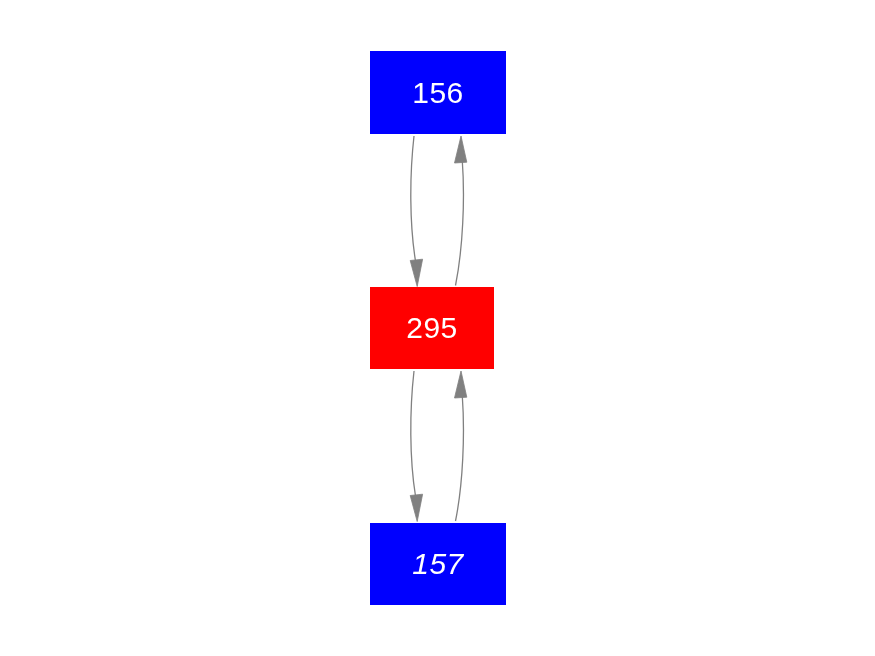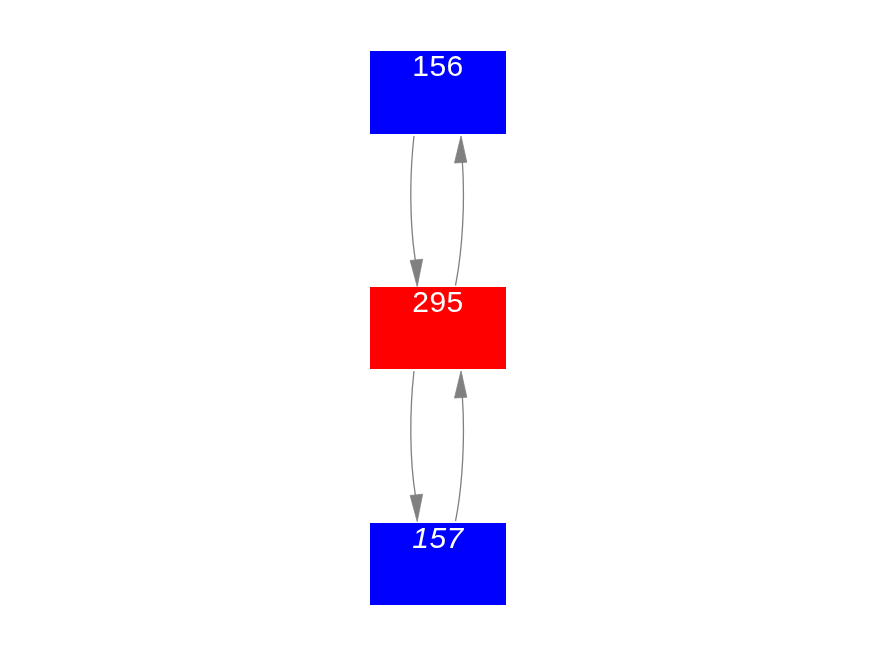--- a/index.html
+++ b/index.html
@@ -20,21 +20,21 @@
   #edge-layer {
     position: absolute;
     left: 0;
     top: 0;
     width: 875px;
     height: 656px;
   }
   .node {
     position: absolute;
     display: flex;
-    align-items: flex-start;
+    align-items: center;
     justify-content: center;
     box-sizing: border-box;
   }
   .node-label {
     color: #ffffff;
     font-family: "Liberation Sans", sans-serif;
     font-size: 30px;
     line-height: 1;
     letter-spacing: 0.5px;
     user-select: none;
@@ -65,21 +65,21 @@
     <g>
       <path d="M455.5,521 C463,484 465,434 462.3,396" fill="none" stroke="#808080" stroke-width="1.3"></path>
       <polygon points="466.8,397.2 461.0,371.0 454.5,398.0" fill="#808080" stroke="#808080" stroke-width="0.8"></polygon>
     </g>
   </svg>
 
   <div class="node" id="node-0" style="left: 370px; top: 51px; width: 136px; height: 83px; background: rgb(0, 0, 255);">
     <span class="node-label" style="color: rgb(255, 255, 255);">156</span>
   </div>
 
-  <div class="node" id="node-1" style="left: 370px; top: 287px; width: 136px; height: 82px; background: rgb(255, 0, 0);">
+  <div class="node" id="node-1" style="left: 370px; top: 287px; width: 124px; height: 82px; background: rgb(255, 0, 0);">
     <span class="node-label" style="color: rgb(255, 255, 255);">295</span>
   </div>
 
   <div class="node" id="node-2" style="left: 370px; top: 523px; width: 136px; height: 82px; background: rgb(0, 0, 255); font-style: italic;">
     <span class="node-label" style="color: rgb(255, 255, 255);">157</span>
   </div>
 
 </div>
 
 </body></html>

